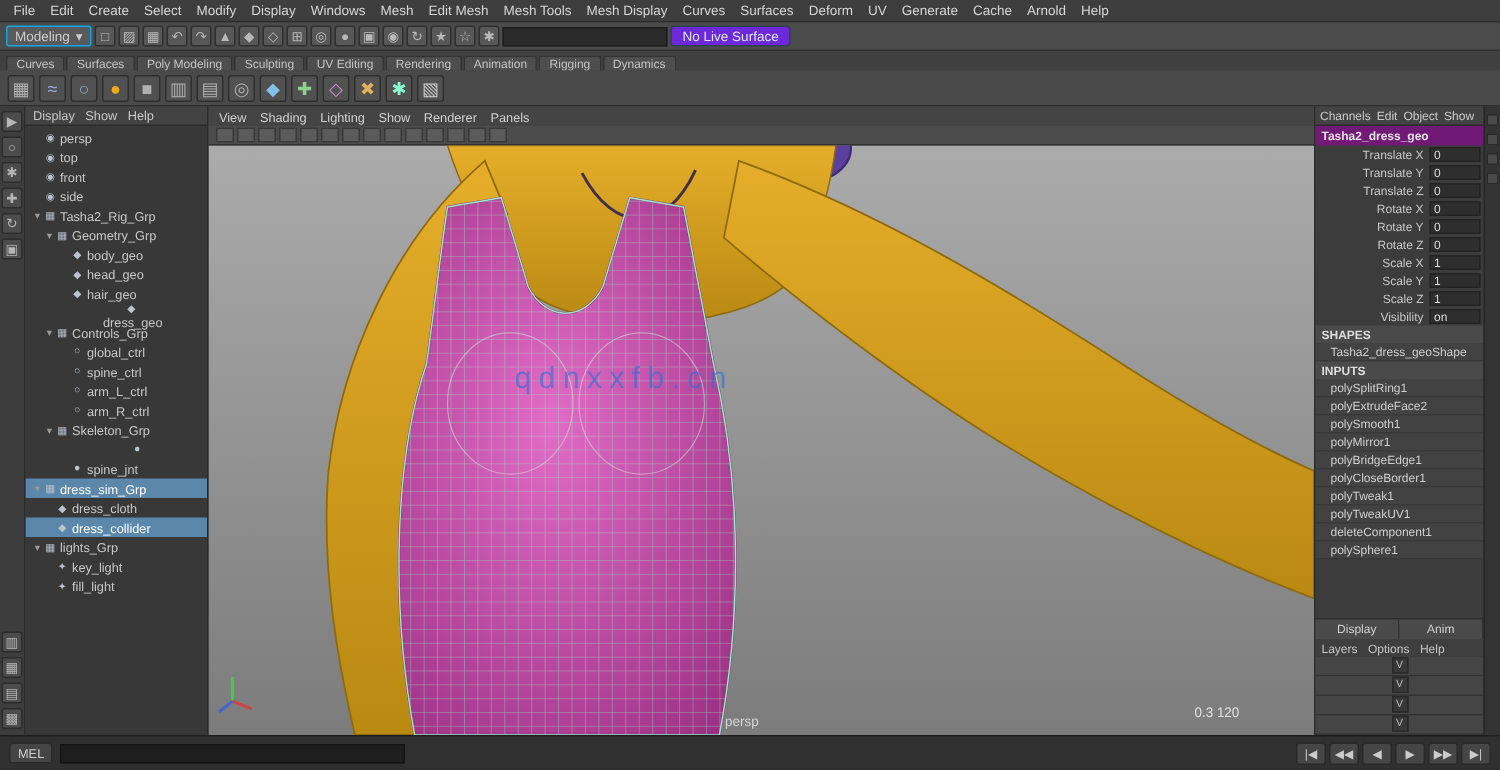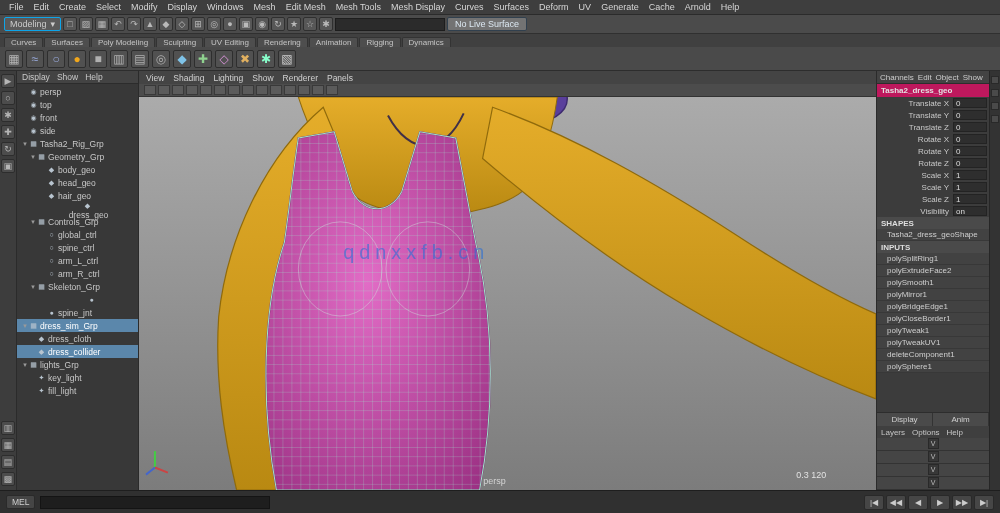--- a/index.html
+++ b/index.html
@@ -21,21 +21,21 @@
   .menu-item{padding:0 5px;white-space:nowrap;color:#d6d6d6;font-size:9px;}
   
   .statusline{height:19px;background:#4b4b4b;border-bottom:1px solid #303030;
     display:flex;align-items:center;gap:2px;padding:0 4px;flex:0 0 auto;}
   .menuset{background:#5a5a5a;border:1px solid #0ea5e9;border-radius:2px;
     padding:1px 5px;font-size:9px;display:flex;gap:4px;align-items:center;}
   .sl-icon{width:14px;height:14px;background:#575757;border:1px solid #2f2f2f;border-radius:2px;
     color:#b9b9b9;font-size:9px;line-height:12px;text-align:center;flex:0 0 auto;}
   .sl-input{width:110px;height:13px;background:#2b2b2b;border:1px solid #1d1d1d;color:#ddd;
     font-size:9px;padding:0 3px;font-family:"Liberation Sans",sans-serif;}
-  .live-surface{background:#737373;border:1px solid #31404e;border-radius:2px;
+  .live-surface{background:#6d28d9;border:1px solid #31404e;border-radius:2px;
     padding:1px 7px;font-size:9px;color:#dce8f2;}
   
   .shelf-tabs{height:13px;background:#404040;display:flex;align-items:flex-end;gap:1px;
     padding:0 4px;flex:0 0 auto;}
   .shelf-tab{background:#4e4e4e;border:1px solid #333;border-bottom:none;color:#c4c4c4;
     font-size:8px;padding:0 6px;border-radius:2px 2px 0 0;white-space:nowrap;}
   .shelf{height:24px;background:#4a4a4a;border-bottom:1px solid #2d2d2d;display:flex;
     align-items:center;gap:3px;padding:0 5px;flex:0 0 auto;}
   .shelf-icon{width:18px;height:18px;background:#515151;border:1px solid #2e2e2e;border-radius:2px;
     font-size:12px;line-height:16px;text-align:center;flex:0 0 auto;}
@@ -65,21 +65,21 @@
     align-items:center;padding:0 5px;flex:0 0 auto;}
   .vp-tb-icon{width:12px;height:10px;background:#5b5b5b;border:1px solid #393939;color:#a8a8a8;
     font-size:6px;line-height:8px;text-align:center;flex:0 0 auto;}
   .vp-canvas{flex:1;position:relative;min-height:0;}
   .vp-canvas svg{position:absolute;inset:0;width:100%;height:100%;}
   
   .rightpanel{width:112px;background:#3c3c3c;display:flex;flex-direction:column;
     font-size:8px;flex:0 0 auto;}
   .cb-menus{height:13px;background:#434343;border-bottom:1px solid #2d2d2d;display:flex;gap:4px;
     align-items:center;padding:0 3px;color:#cccccc;}
-  .cb-object{height:13px;background:#be185d;display:flex;align-items:center;padding:0 4px;
+  .cb-object{height:13px;background:#701a75;display:flex;align-items:center;padding:0 4px;
     font-weight:bold;color:#e2e2e2;}
   .cb-row{height:12px;display:flex;align-items:center;padding:0 2px;}
   .cb-label{flex:1;text-align:right;padding-right:4px;color:#c9c9c9;white-space:nowrap;}
   .cb-value{width:34px;height:10px;background:#2e2e2e;border:1px solid #232323;color:#dddddd;
     display:flex;align-items:center;padding:0 2px;}
   .cb-header{height:12px;background:#4a4a4a;display:flex;align-items:center;padding:0 4px;
     font-weight:bold;color:#dddddd;}
   .cb-node{height:12px;display:flex;align-items:center;padding:0 10px;background:#424242;
     color:#cfcfcf;border-bottom:1px solid #383838;white-space:nowrap;overflow:hidden;}
   

